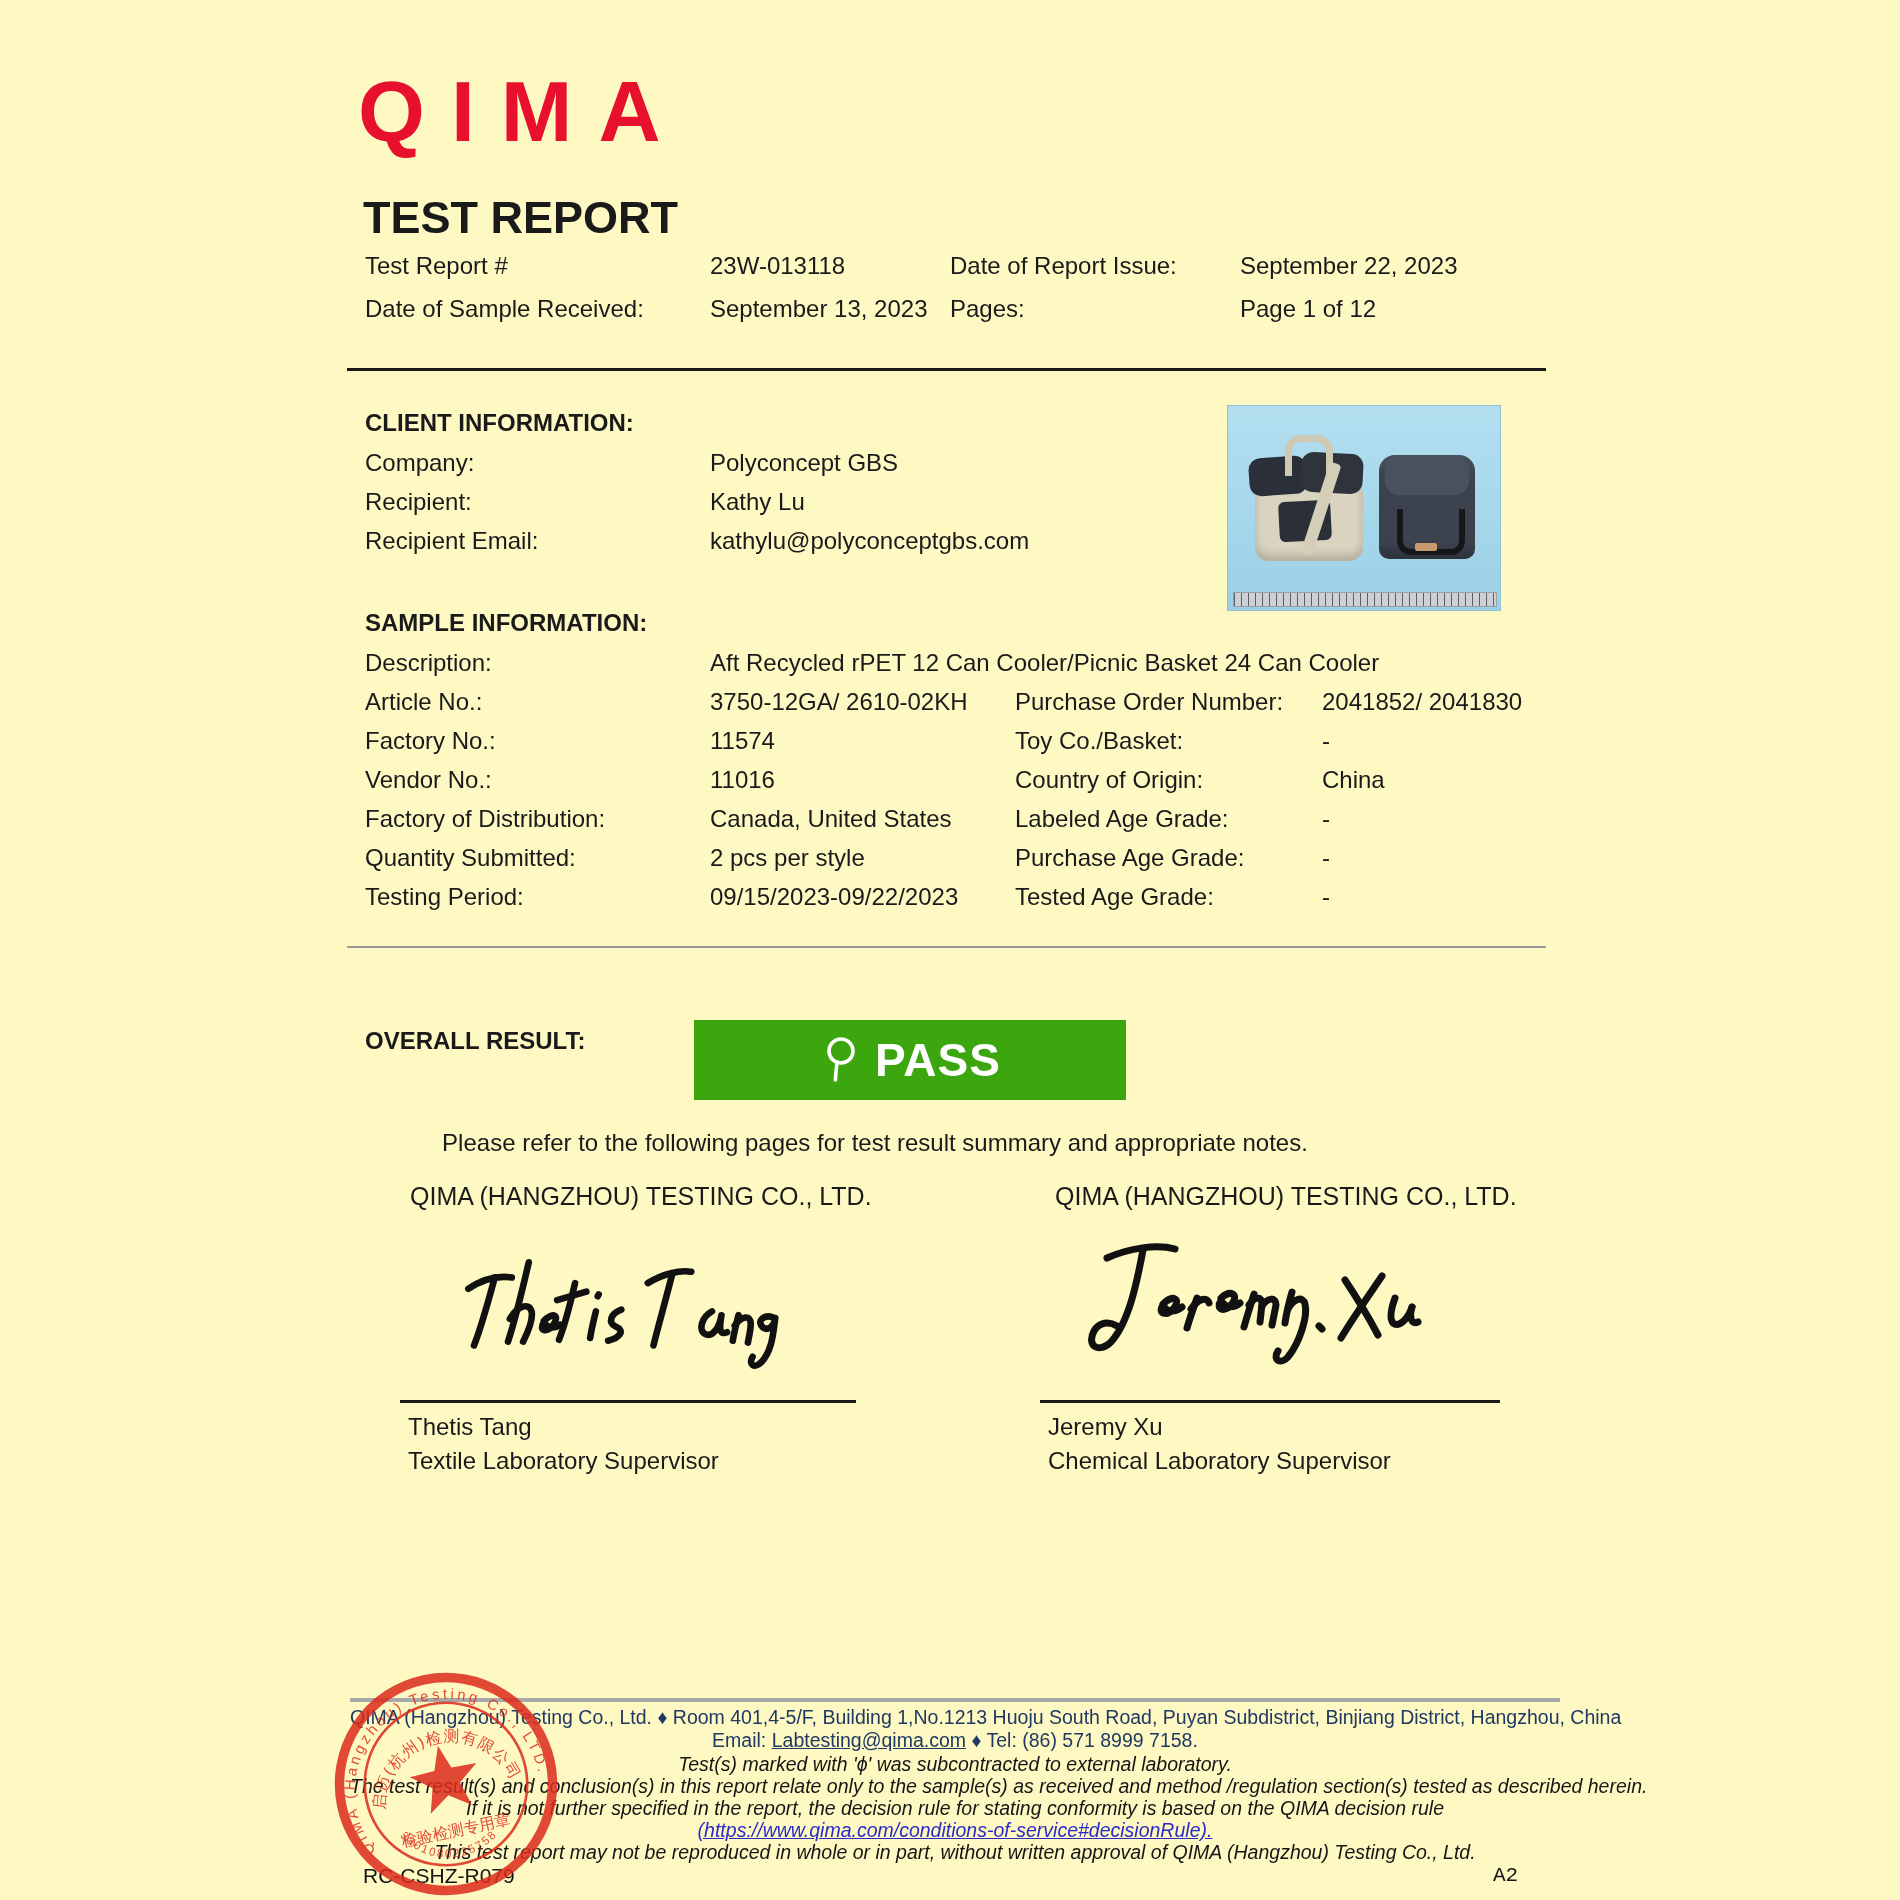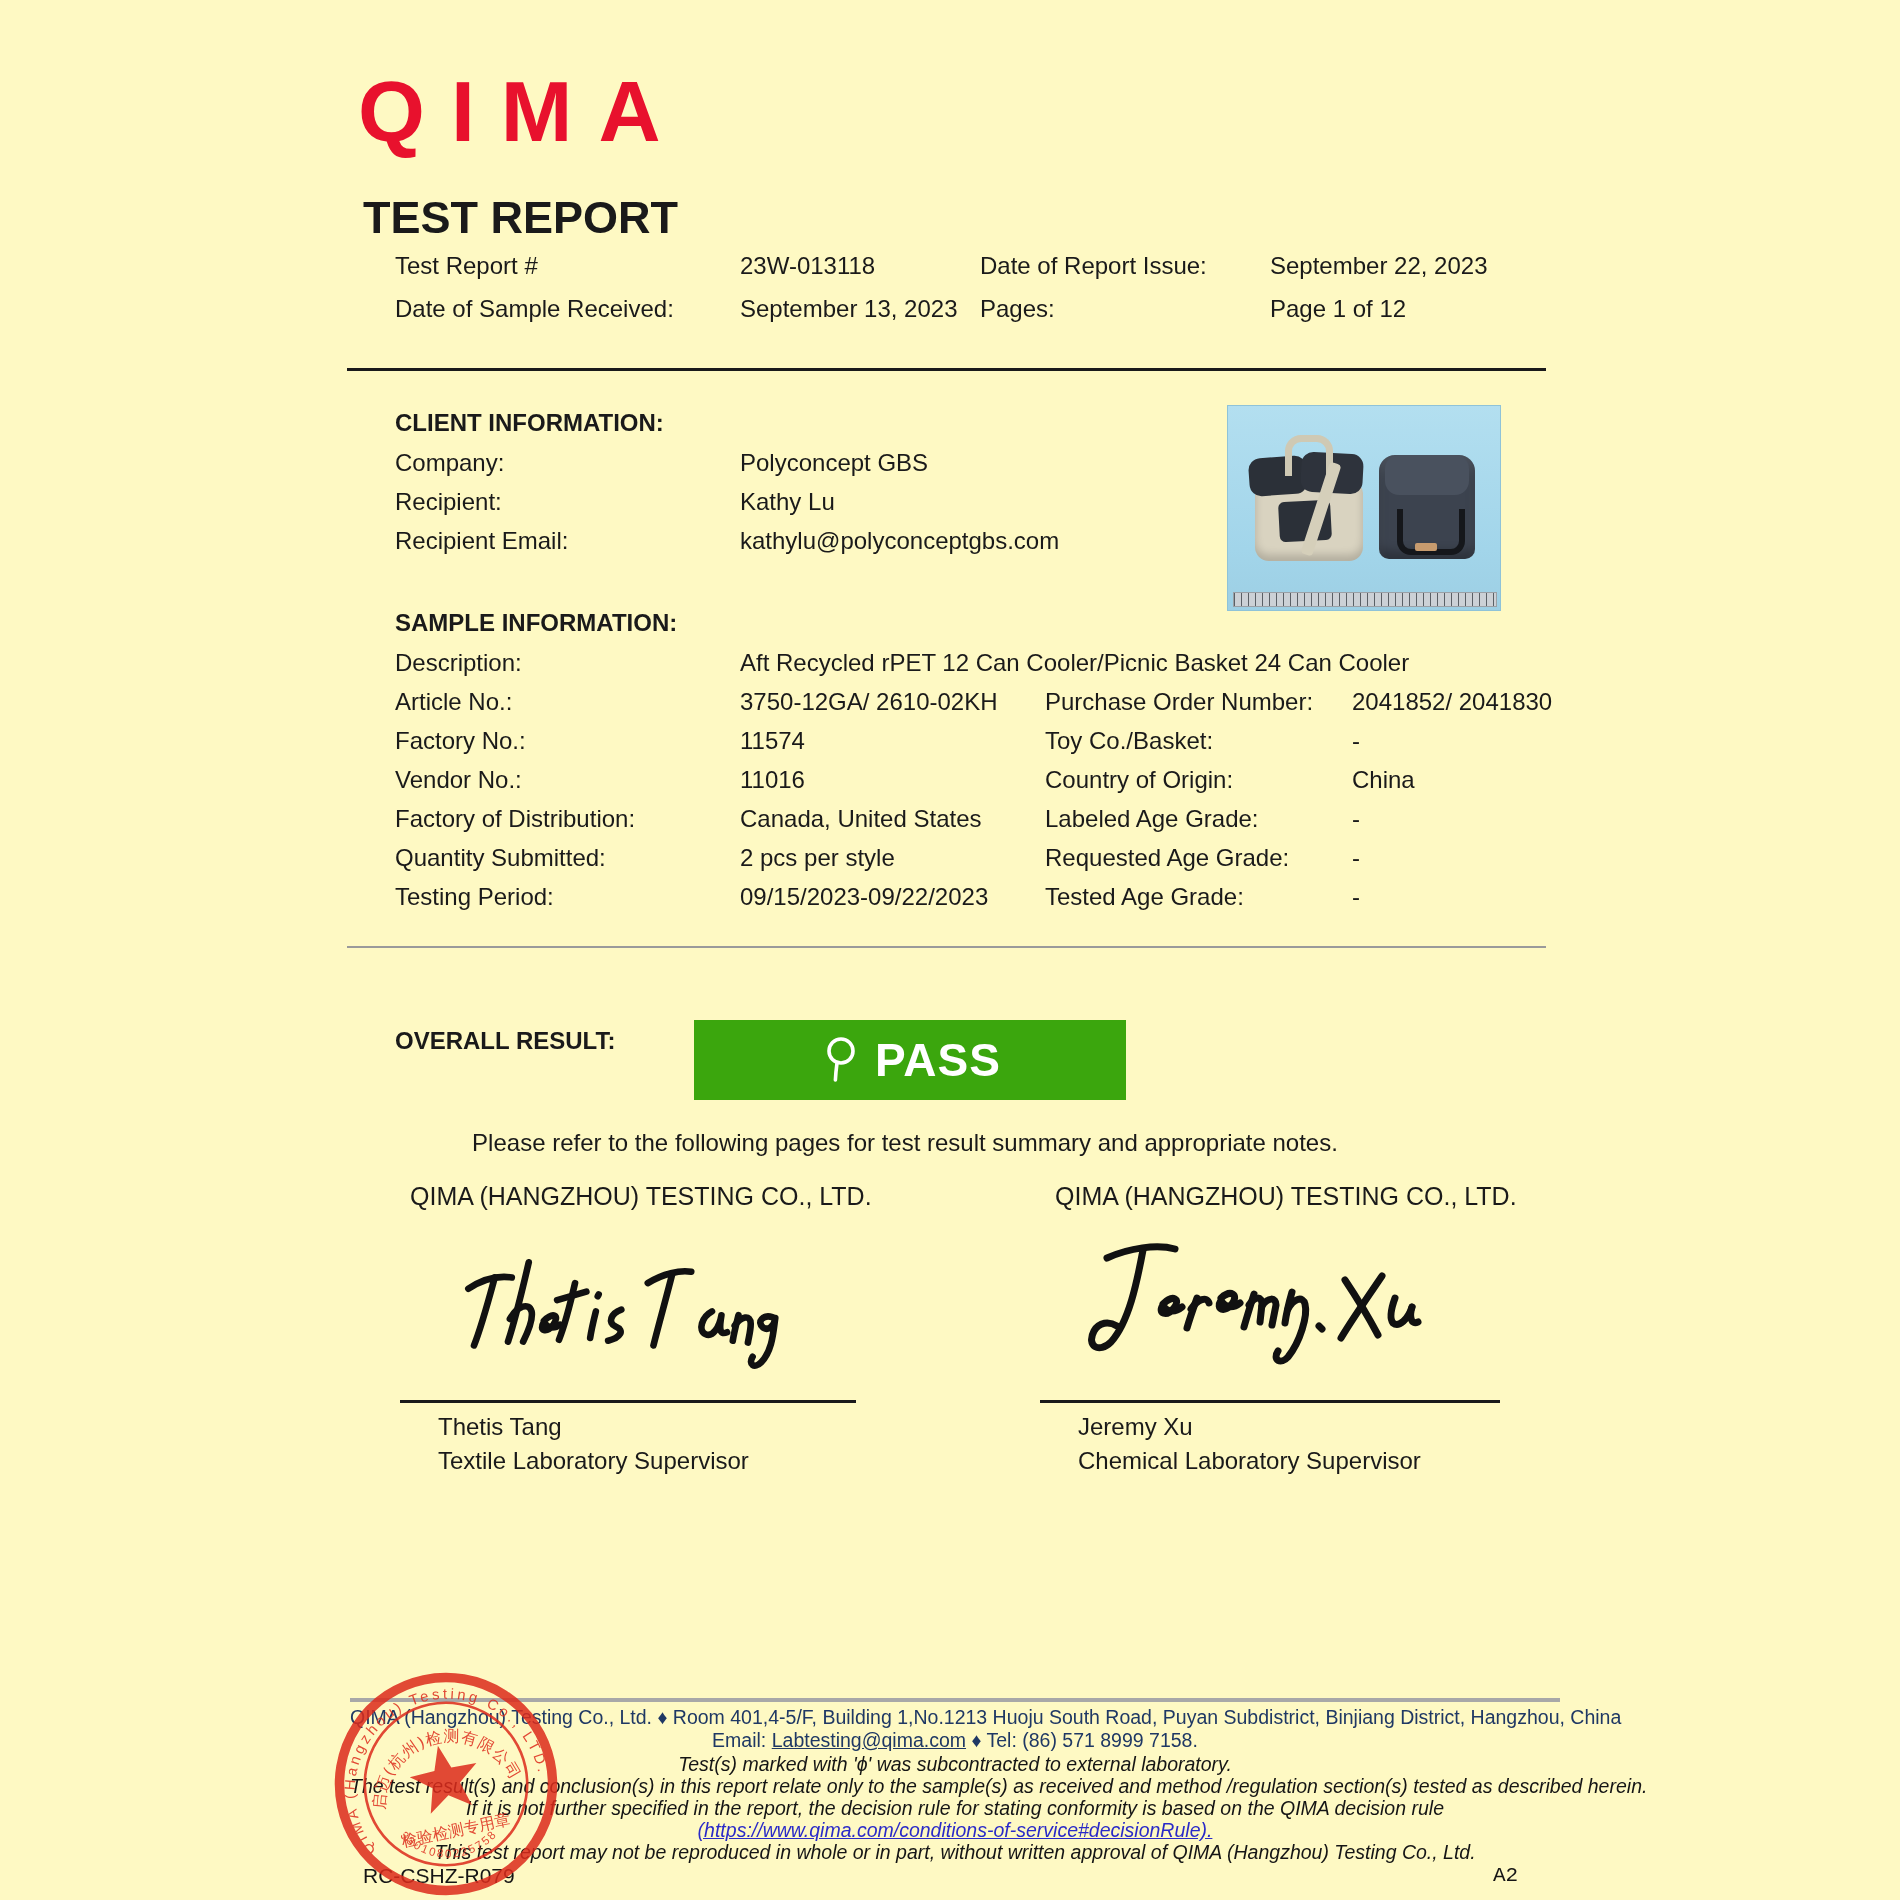--- a/index.html
+++ b/index.html
@@ -1,21 +1,21 @@
 <!DOCTYPE html>
 <html><head>
 <meta charset="utf-8">
 <style>
   html,body{margin:0;padding:0;background:#ffffff;}
   #page{
     position:relative;width:1900px;height:1900px;background:#fef9c3;overflow:hidden;
     font-family:"Liberation Sans","DejaVu Sans",sans-serif;color:#1a1a1a;
   }
   .abs{position:absolute;white-space:nowrap;}
-  .t{font-size:24px;line-height:30px;margin-left:30px;}
+  .t{font-size:24px;line-height:30px;}
   .b{font-weight:bold;}
   .logo{
     font-size:86px;font-weight:bold;letter-spacing:26px;color:#e8112d;
     font-family:"Liberation Sans","DejaVu Sans",sans-serif;
   }
   .doctitle{font-size:45px;font-weight:800;letter-spacing:0px;}
   .hr-black{position:absolute;height:3px;background:#1a1a1a;}
   .hr-gray{position:absolute;height:2px;background:#9a9a9a;}
   .banner{
     position:absolute;background:#3ba60d;color:#ffffff;display:flex;
@@ -100,21 +100,21 @@
   <div class="abs t" style="left:1015px;top:765px;">Country of Origin:</div>
   <div class="abs t" style="left:1322px;top:765px;">China</div>
 
   <div class="abs t" style="left:365px;top:804px;">Factory of Distribution:</div>
   <div class="abs t" style="left:710px;top:804px;">Canada, United States</div>
   <div class="abs t" style="left:1015px;top:804px;">Labeled Age Grade:</div>
   <div class="abs t" style="left:1322px;top:804px;">-</div>
 
   <div class="abs t" style="left:365px;top:843px;">Quantity Submitted:</div>
   <div class="abs t" style="left:710px;top:843px;">2 pcs per style</div>
-  <div class="abs t" style="left:1015px;top:843px;">Requested Age Grade:</div>
+  <div class="abs t" style="left:1015px;top:843px;">Purchase Age Grade:</div>
   <div class="abs t" style="left:1322px;top:843px;">-</div>
 
   <div class="abs t" style="left:365px;top:882px;">Testing Period:</div>
   <div class="abs t" style="left:710px;top:882px;">09/15/2023-09/22/2023</div>
   <div class="abs t" style="left:1015px;top:882px;">Tested Age Grade:</div>
   <div class="abs t" style="left:1322px;top:882px;">-</div>
 
   <div class="hr-gray" style="left:347px;top:946px;width:1199px;"></div>
 
   <div class="abs t b" style="left:365px;top:1026px;">OVERALL RESULT:</div>

